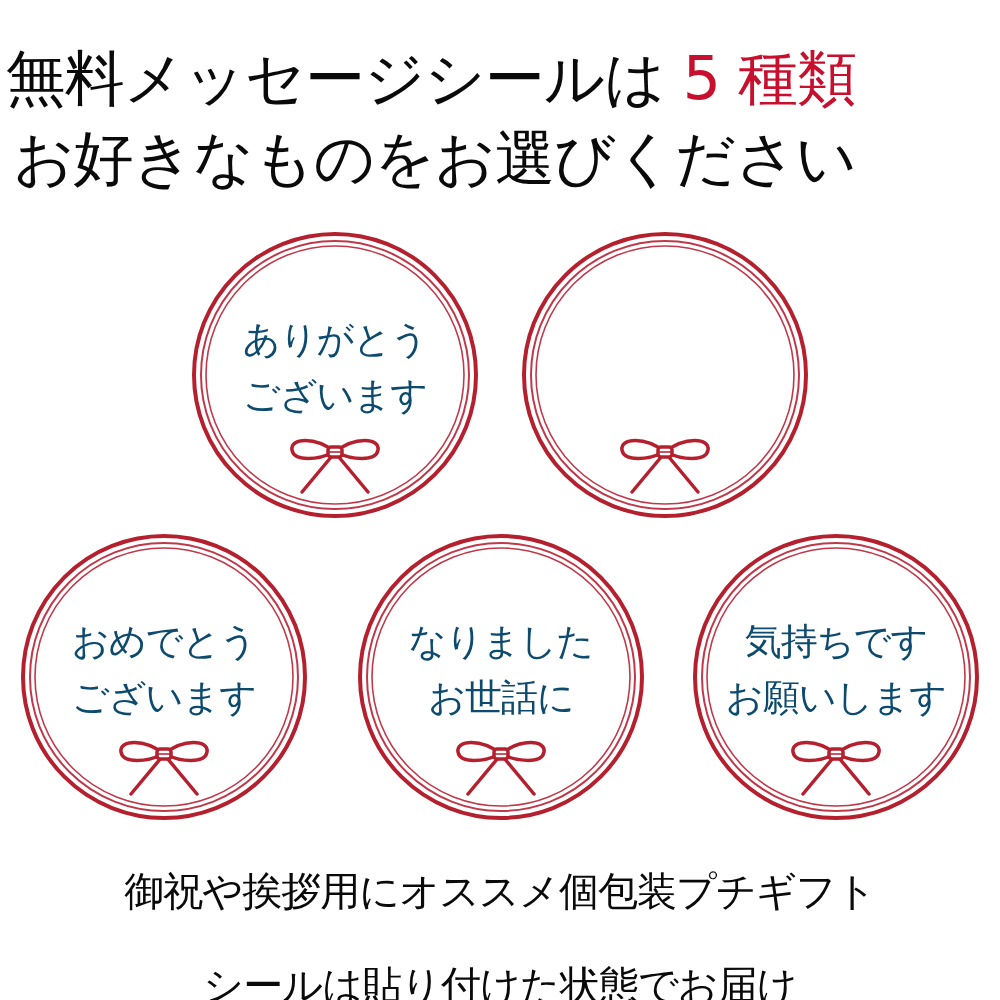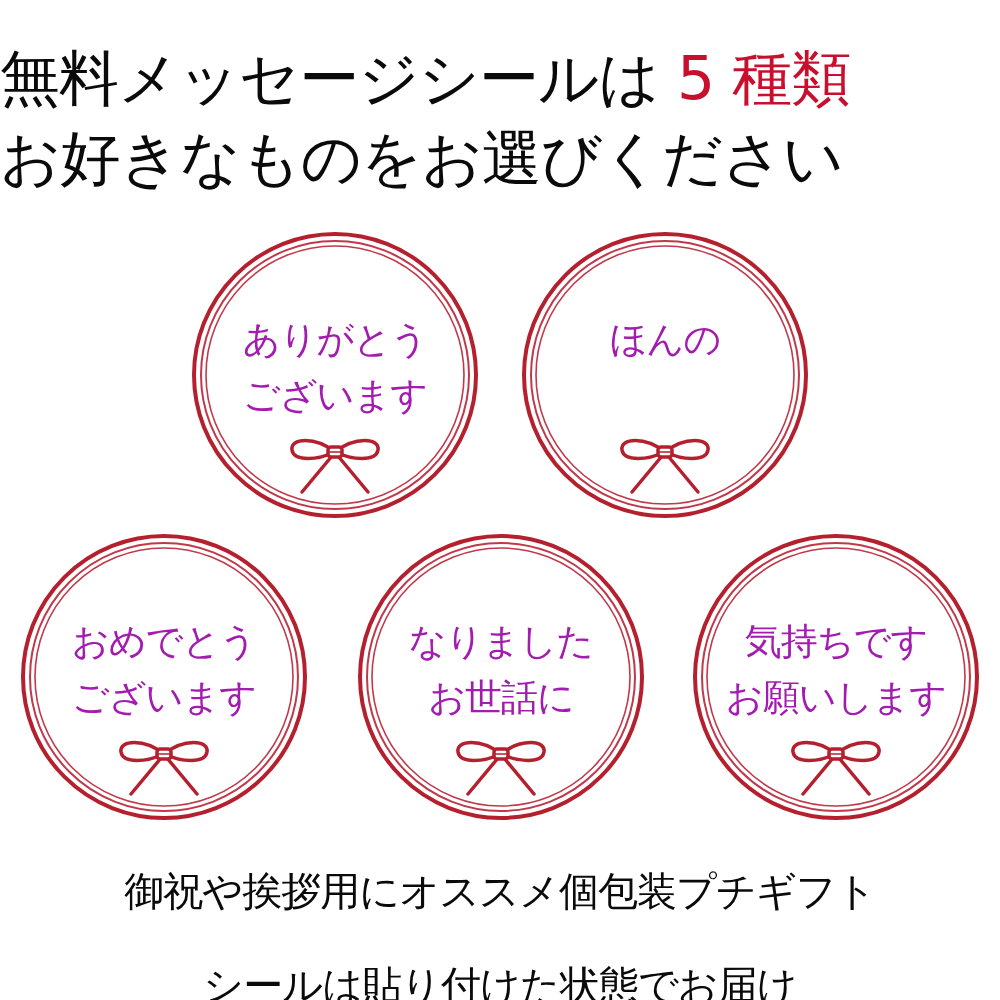--- a/index.html
+++ b/index.html
@@ -1,26 +1,26 @@
 <!DOCTYPE html>
 <html><head>
   <meta charset="utf-8">
   <style>
     html, body { margin:0; padding:0; background:#ffffff; }
     body { width:1000px; height:1000px; position:relative; overflow:hidden;
       font-family: "DejaVu Sans", "Liberation Sans", sans-serif; color:#111; }
-    .headline { position:absolute; left:0; width:856px; text-align:left;
+    .headline { position:absolute; left:0; width:856px; text-align:right;
       font-size:60px; line-height:72px; color:#0a0a0a; letter-spacing:-1px; white-space:nowrap; }
     .h1 { top:42px; }
     .h2 { top:122px; }
     .accent { color:#c8102e; }
     .sticker { position:absolute; width:290px; height:290px; }
     .sticker svg { position:absolute; left:0; top:0; width:290px; height:290px; }
     .sticker-text { position:absolute; left:0; width:290px; top:82px; text-align:center;
-      font-size:37px; line-height:56px; color:#a21caf; white-space:nowrap; letter-spacing:-1px; }
+      font-size:37px; line-height:56px; color:#0c4a6e; white-space:nowrap; letter-spacing:-1px; }
     .footer { position:absolute; left:0; width:1000px; text-align:center;
       font-size:40px; line-height:58px; color:#0a0a0a; white-space:nowrap; letter-spacing:-1px; }
     .f1 { top:862px; }
     .f2 { top:956px; }
   </style>
 </head>
 <body>
 
 <div class="headline h1"><span>無料メッセージシールは</span><span class="accent"> 5 種類</span></div>
 <div class="headline h2">お好きなものをお選びください</div>
@@ -53,21 +53,20 @@
     <g fill="none" stroke="#b5202e" stroke-width="3.5" stroke-linecap="round">
       <path d="M145 222 C125 206, 100 208, 102 220 C104 232, 128 230, 145 222 Z"></path>
       <path d="M145 222 C165 206, 190 208, 188 220 C186 232, 162 230, 145 222 Z"></path>
       <line x1="142" y1="226" x2="112" y2="262"></line>
       <line x1="148" y1="226" x2="178" y2="262"></line>
       <rect x="138" y="217" width="14" height="10" rx="3" fill="#fff"></rect>
       <line x1="139" y1="222" x2="151" y2="222" stroke-width="1.5"></line>
     </g>
   </svg>
   <div class="sticker-text">
-    <div>ほんの</div>
   </div>
 </div>
 
 <div class="sticker" style="left:19px; top:532px;">
   <svg viewBox="0 0 290 290">
     <circle cx="145" cy="145" r="141" fill="#fff" stroke="#b5202e" stroke-width="4"></circle>
     <circle cx="145" cy="145" r="134" fill="none" stroke="#c0394a" stroke-width="2"></circle>
     <circle cx="145" cy="145" r="129" fill="none" stroke="#c0394a" stroke-width="1.6"></circle>
     <g fill="none" stroke="#b5202e" stroke-width="3.5" stroke-linecap="round">
       <path d="M145 222 C125 206, 100 208, 102 220 C104 232, 128 230, 145 222 Z"></path>

